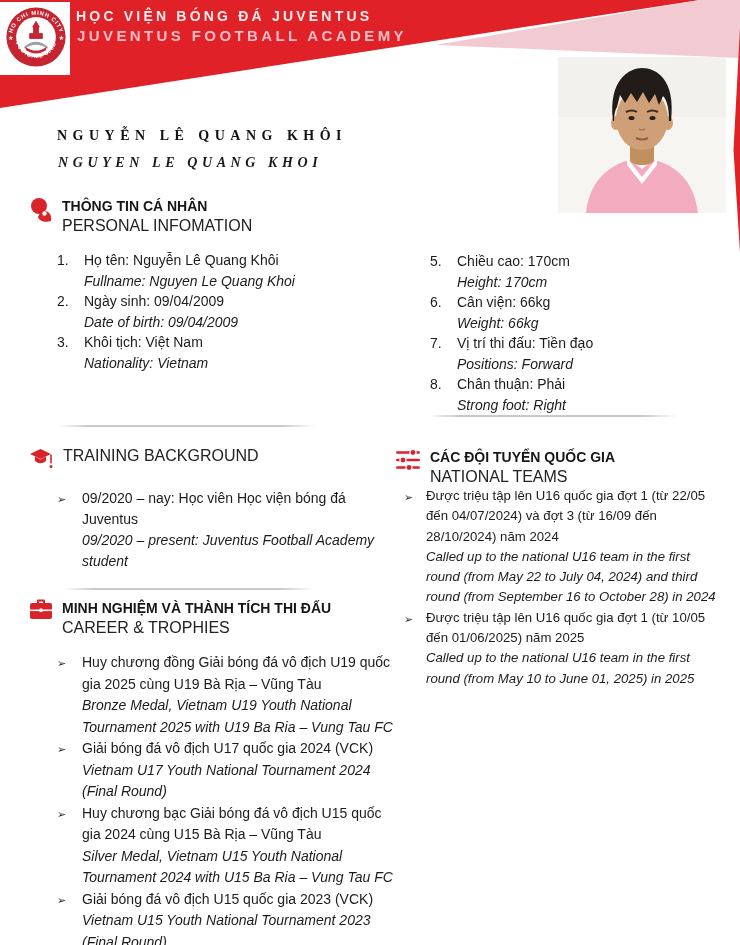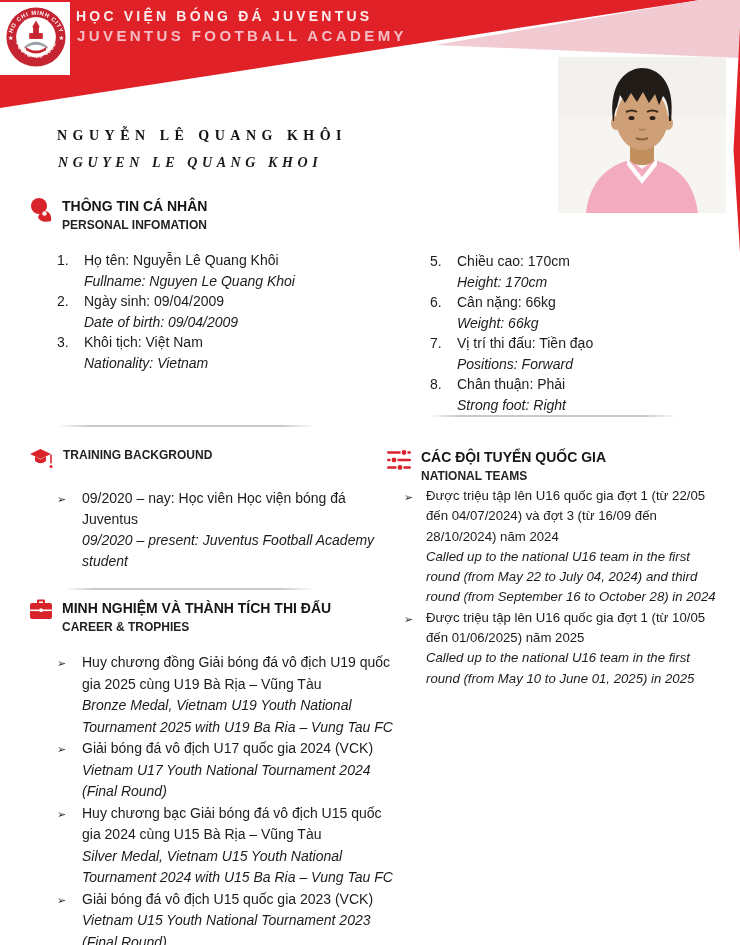--- a/index.html
+++ b/index.html
@@ -30,21 +30,21 @@
   }
   .name-en {
     position:absolute; top:155px; left:58px;
     font-family:"Liberation Serif", serif; font-style:italic; font-weight:600;
     font-size:14px; letter-spacing:4.6px; color:#1a1a1a; white-space:nowrap;
   }
   
   .sec-head { position:absolute; display:flex; align-items:flex-start; gap:9px; }
   .sec-head .icon { flex:0 0 auto; margin-top:1px; }
   .sec-title { font-size:14px; font-weight:bold; color:#161616; line-height:21px; white-space:nowrap; }
-  .sec-sub   { font-size:12px; font-weight:bold; color:#222; line-height:17px; white-space:nowrap; }
+  .sec-sub   { font-size:16px; font-weight:normal; color:#222; line-height:17px; white-space:nowrap; }
   
   .pi-list { position:absolute; font-size:14px; line-height:20.5px; }
   .pi-item { position:relative; padding-left:27px; }
   .pi-num  { position:absolute; left:0; top:0; }
   .pi-en   { font-style:italic; }
   
   .blist { position:absolute; }
   .bullet-item { position:relative; padding-left:25px; }
   .bmark { position:absolute; left:0; top:1px; font-size:11px; color:#2b2b2b; }
   .b-vi { }
@@ -155,21 +155,21 @@
   </div>
 
   <div class="pi-list" style="top:251px; left:430px; width:300px;">
     <div class="pi-item">
       <span class="pi-num">5.</span>
       <div class="pi-vi">Chiều cao: 170cm</div>
       <div class="pi-en">Height: 170cm</div>
     </div>
     <div class="pi-item">
       <span class="pi-num">6.</span>
-      <div class="pi-vi">Cân nặng: 66kg</div>
+      <div class="pi-vi">Cân viện: 66kg</div>
       <div class="pi-en">Weight: 66kg</div>
     </div>
     <div class="pi-item">
       <span class="pi-num">7.</span>
       <div class="pi-vi">Vị trí thi đấu: Tiền đạo</div>
       <div class="pi-en">Positions: Forward</div>
     </div>
     <div class="pi-item">
       <span class="pi-num">8.</span>
       <div class="pi-vi">Chân thuận: Phải</div>
@@ -231,21 +231,21 @@
       <div class="b-vi">Huy chương bạc Giải bóng đá vô địch U15 quốc gia 2024 cùng U15 Bà Rịa – Vũng Tàu</div>
       <div class="b-en">Silver Medal, Vietnam U15 Youth National Tournament 2024 with U15 Ba Ria – Vung Tau FC</div>
     </div>
     <div class="bullet-item">
       <span class="bmark">➢</span>
       <div class="b-vi">Giải bóng đá vô địch U15 quốc gia 2023 (VCK)</div>
       <div class="b-en">Vietnam U15 Youth National Tournament 2023 (Final Round)</div>
     </div>
   </div>
 
-  <div class="sec-head" style="top:447px; left:386px;">
+  <div class="sec-head" style="top:447px; left:395px;">
     <svg class="icon" width="26" height="24" viewBox="0 0 26 24">
       <rect x="1" y="3.2" width="24" height="2.6" rx="1.3" fill="#d8232a"></rect>
       <circle cx="18" cy="4.5" r="3" fill="#d8232a" stroke="#ffffff" stroke-width="1.2"></circle>
       <rect x="1" y="10.7" width="24" height="2.6" rx="1.3" fill="#d8232a"></rect>
       <circle cx="8" cy="12" r="3" fill="#d8232a" stroke="#ffffff" stroke-width="1.2"></circle>
       <rect x="1" y="18.2" width="24" height="2.6" rx="1.3" fill="#d8232a"></rect>
       <circle cx="14" cy="19.5" r="3" fill="#d8232a" stroke="#ffffff" stroke-width="1.2"></circle>
     </svg>
     <div>
       <div class="sec-title">CÁC ĐỘI TUYỂN QUỐC GIA</div>

